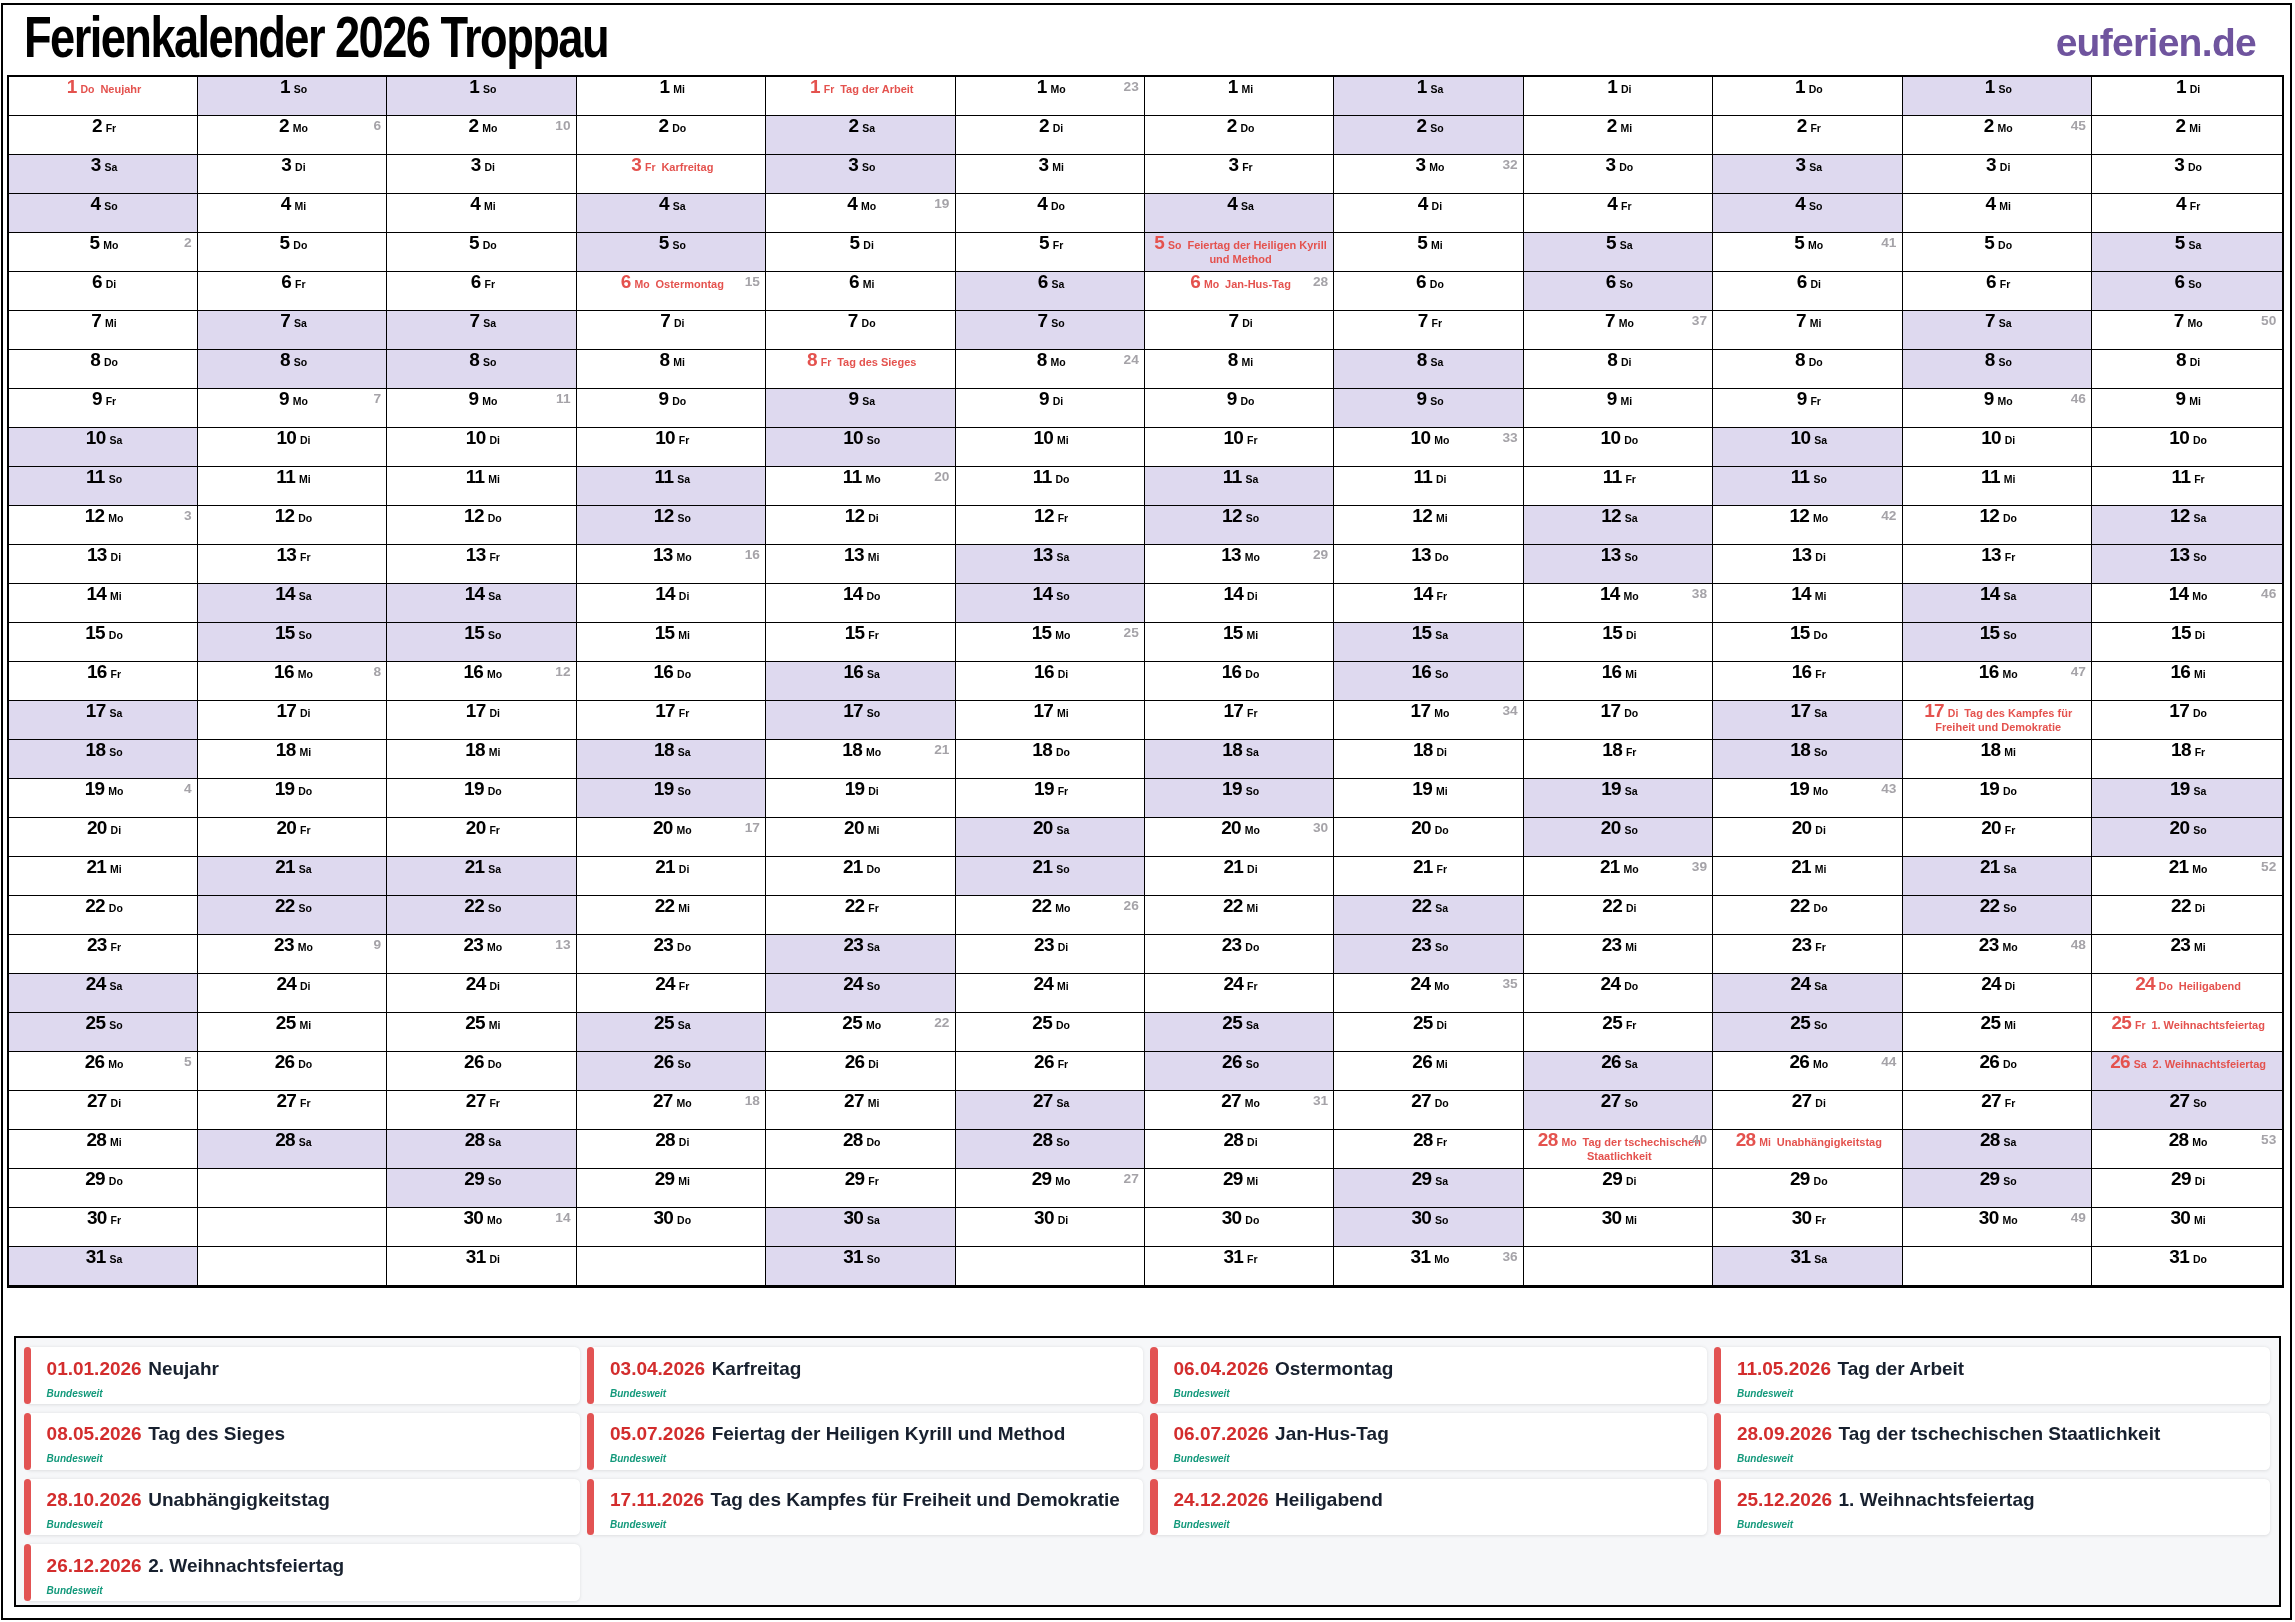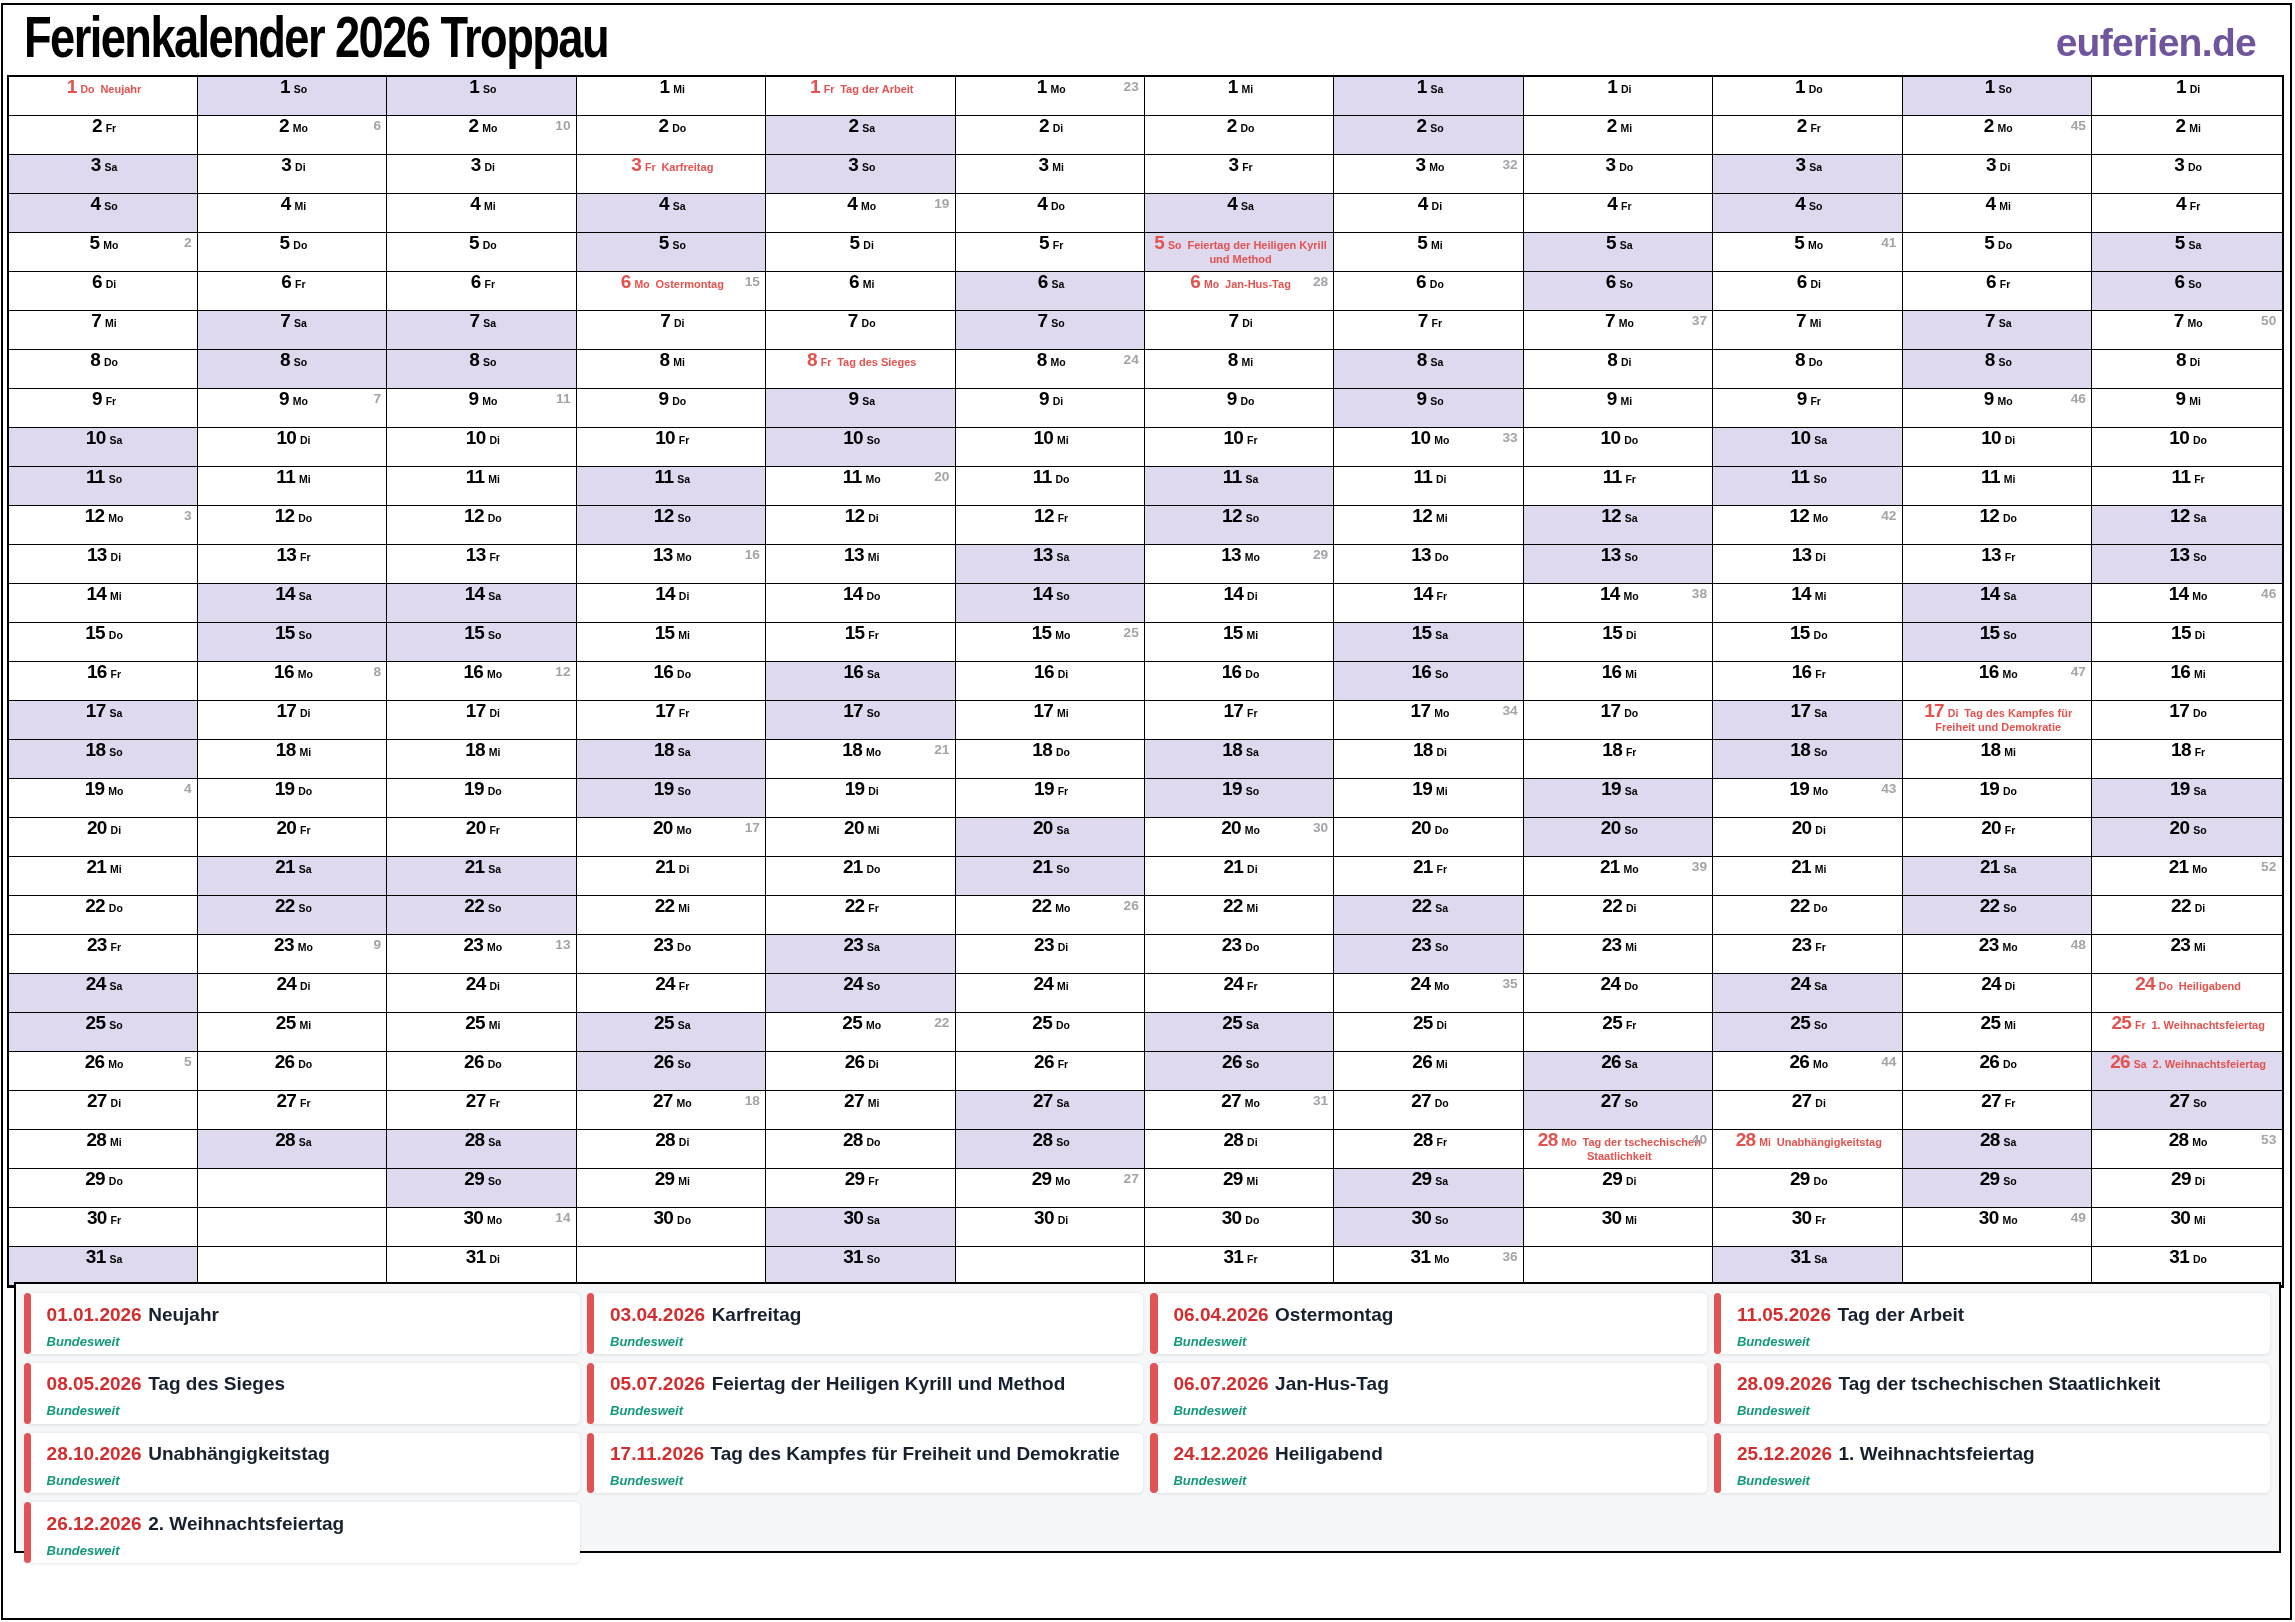--- a/index.html
+++ b/index.html
@@ -50,39 +50,39 @@
   .num{font-size:19px;font-weight:bold;color:#000;letter-spacing:-0.7px;}
   .wd{font-size:10.5px;font-weight:bold;color:#000;margin-left:3.9px;}
   .hol{font-size:11px;font-weight:bold;margin-left:5.9px;color:var(--holiday-red,#e4524e);}
   .cell.holiday .num,.cell.holiday .wd{color:var(--holiday-red,#e4524e);}
   .wk{
     position:absolute;top:3.3px;right:5.2px;
     font-size:13.7px;font-weight:bold;color:var(--week-gray,#a5a3a8);
   }
   
   .legend{
-    position:absolute;left:14.4px;top:1282px;width:2267px;height:271px;
+    position:absolute;left:14.4px;top:1336px;width:2267px;height:271px;
     box-sizing:border-box;border:2px solid #000;background:#f6f7f9;
     padding:9.2px;display:grid;grid-template-columns:repeat(4,1fr);
     grid-auto-rows:1fr;gap:9.2px;z-index:10;
   }
   .lcard{
     position:relative;background:#fff;border-radius:5.2px;
     box-shadow:0 0.7px 3.3px rgba(0,0,0,0.10);
     padding:10.5px 13px 5.2px 21px;box-sizing:border-box;
   }
   .lbar{
     position:absolute;left:-2px;top:0;bottom:0;width:7.2px;
     border-radius:6.5px;background:var(--legend-bar-red,#e25353);
   }
   .ldate{color:var(--legend-date-red,#d32d2d);font-size:19px;font-weight:bold;}
   .lname{color:var(--legend-name-dark,#17202e);font-size:19px;font-weight:bold;margin-left:6.5px;}
   .lscope{
     display:block;margin-top:7.9px;
-    color:var(--bundesweit-green,#13997b);font-size:13px;font-weight:bold;font-style:italic;
+    color:var(--bundesweit-green,#13997b);font-size:10px;font-weight:bold;font-style:italic;
   }
 </style>
 </head>
 <body style="--header-purple: #675093; --logo-purple: #6f549e; --weekend-lavender: #ded9ef; --holiday-red: #e4524e; --week-gray: #a5a3a8; --legend-date-red: #d32d2d; --legend-bar-red: #e25353; --legend-name-dark: #17202e; --bundesweit-green: #13997b;">
 
 <div class="page-frame"></div>
 
 <h1 class="page-title">Ferienkalender 2026 Troppau</h1>
 <div class="logo">euferien.de</div>
 

